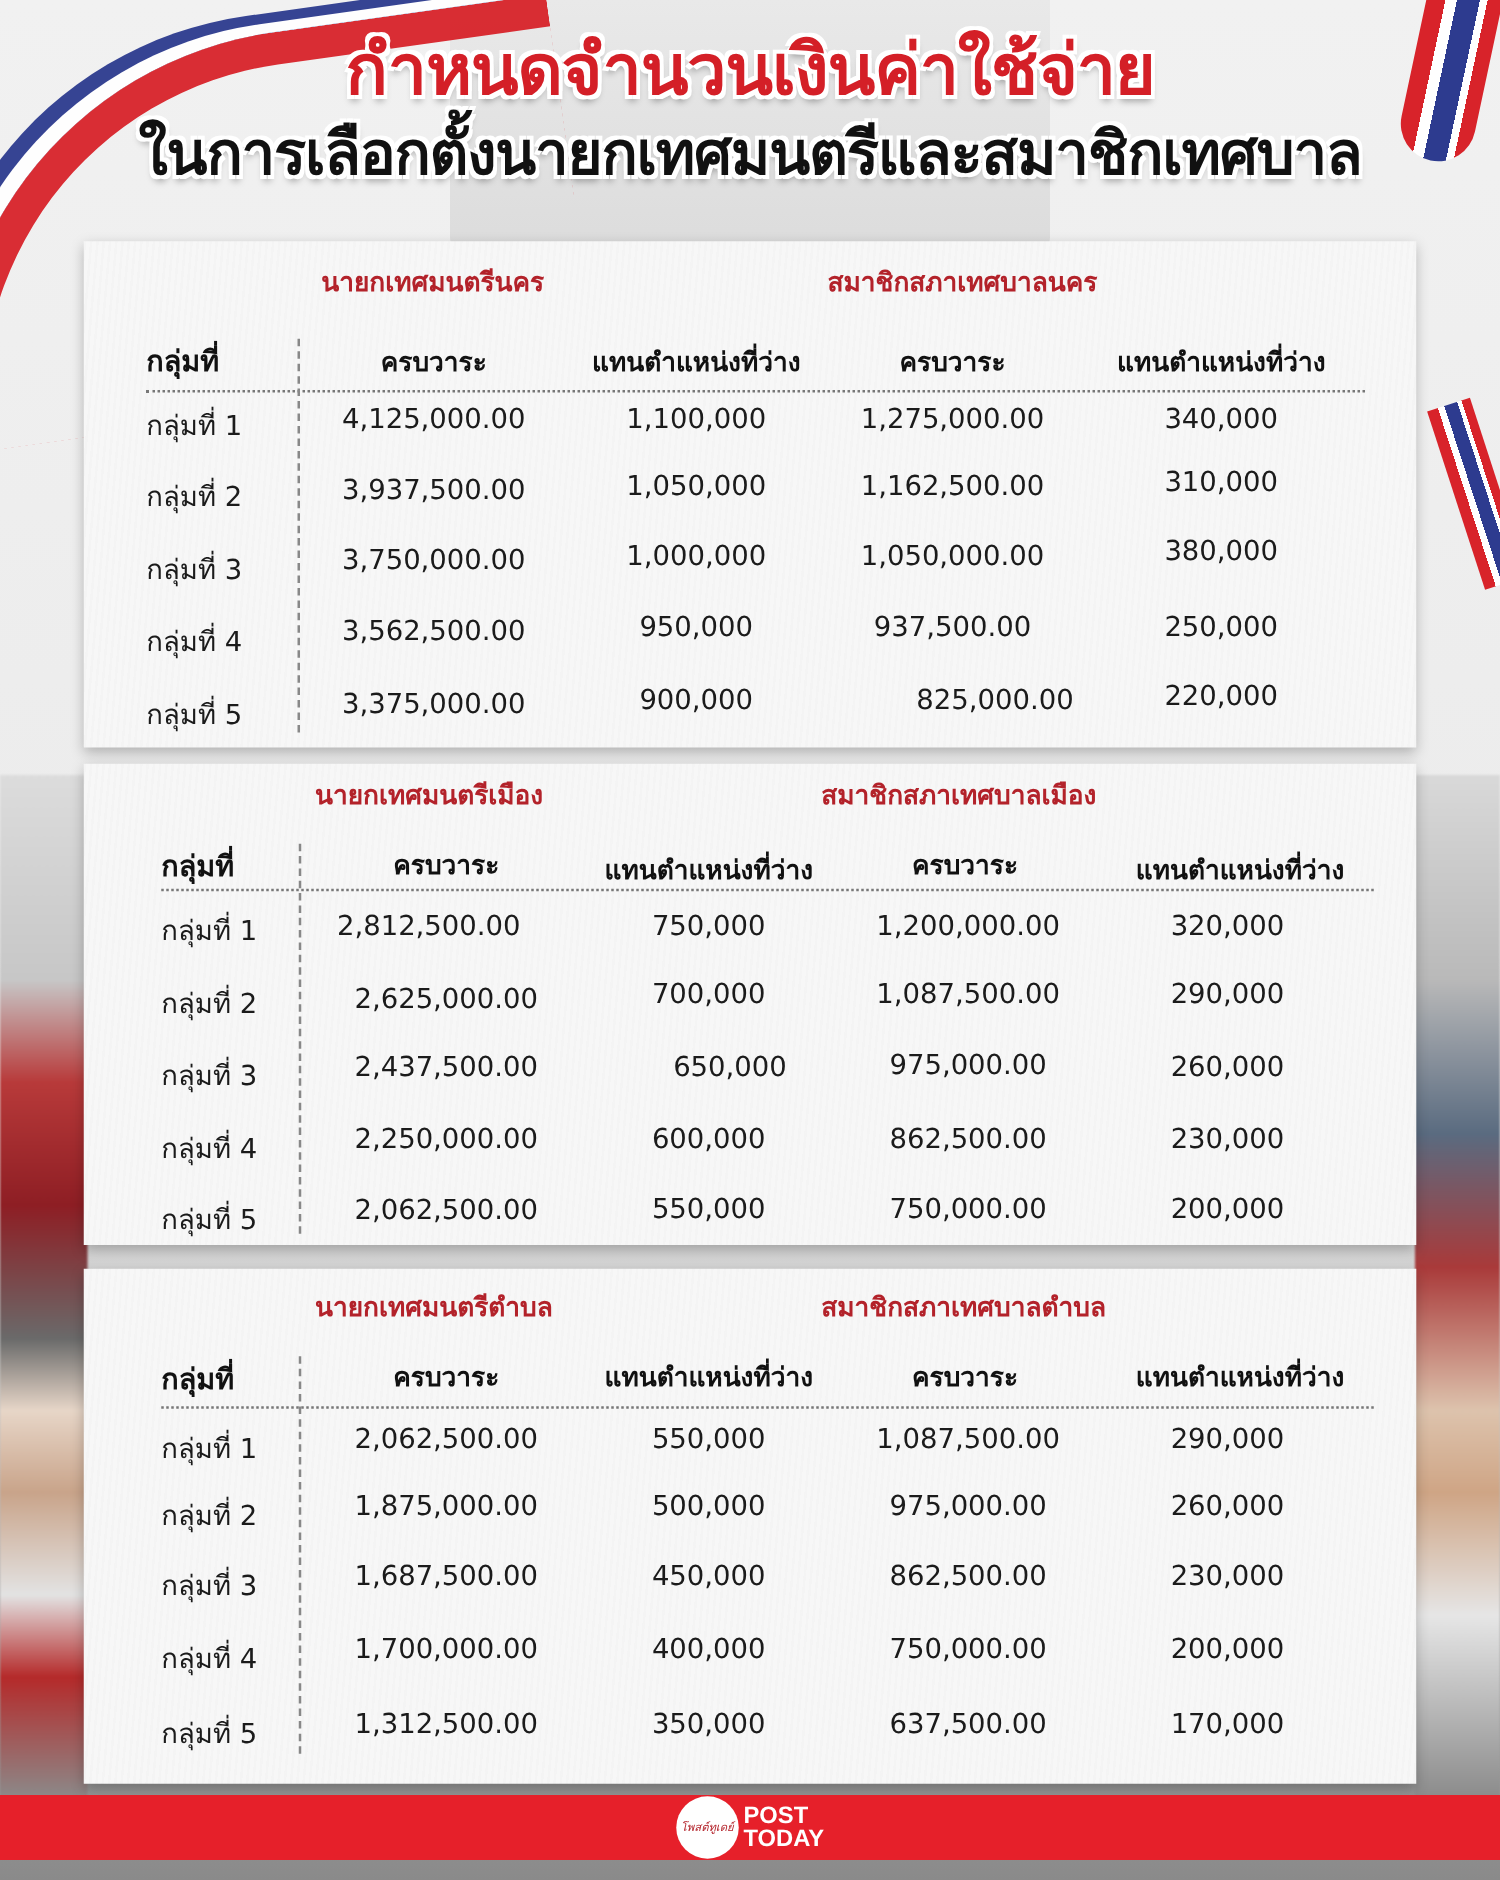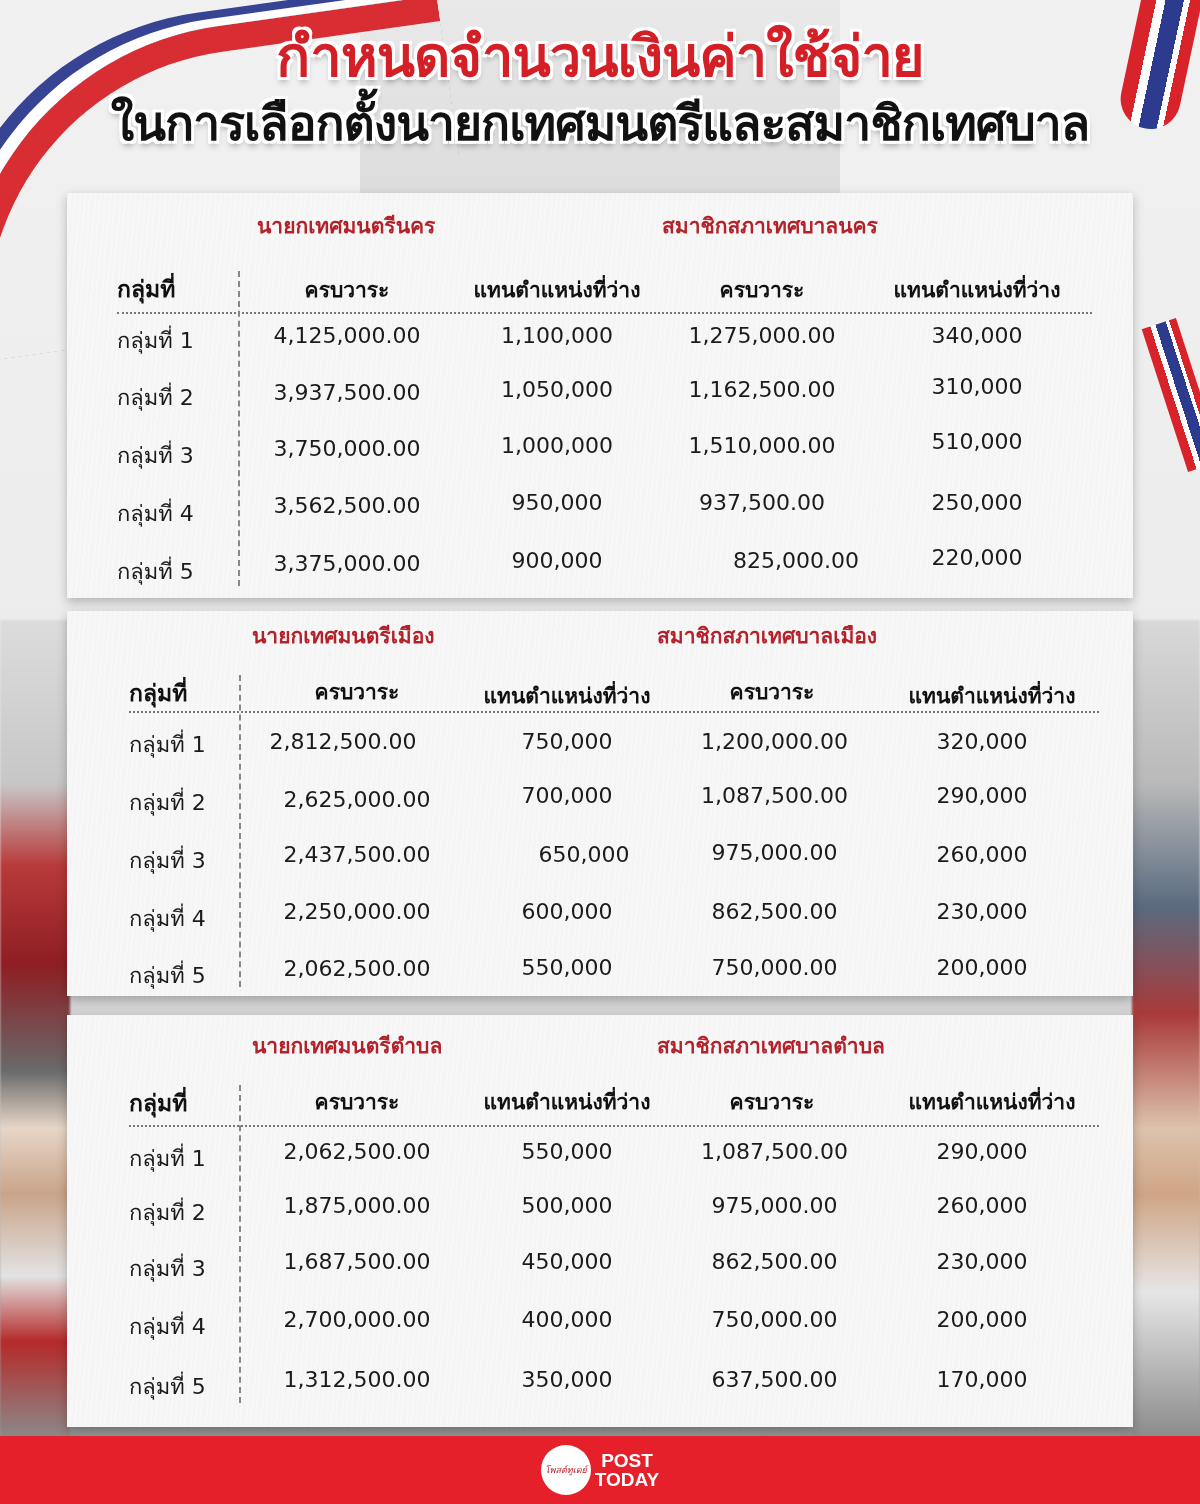--- a/index.html
+++ b/index.html
@@ -78,23 +78,23 @@
   }
   .col-head { position: absolute; font-weight: bold; font-size: 21px; color: #111; white-space: nowrap; text-align: center; }
   .col-head.group { text-align: left; font-size: 23px; }
   .dash-h { position: absolute; height: 0; border-top: 2px dotted #777; }
   .dash-v { position: absolute; width: 0; border-left: 2px dashed #888; }
   .cell { position: absolute; font-size: 22px; color: #1b1b1b; white-space: nowrap; text-align: center; }
   .cell.group { text-align: left; }
 
   
   .footer {
-    position: absolute; left: 0; top: 1436px; width: 1200px; height: 68px;
+    position: absolute; left: 0; top: 1436px; width: 1200px; height: 52px;
     background: #e6202a; z-index: 4;
-    display: flex; align-items: center; justify-content: center; gap: 4px; text-align: center;
+    display: flex; align-items: center; justify-content: center; gap: 4px;
   }
   .logo-circle {
     width: 50px; height: 50px; border-radius: 50%; background: #fff;
     display: flex; align-items: center; justify-content: center;
     font-family: "DejaVu Serif", serif; font-style: italic; font-size: 11px; color: #b3222a;
   }
   .logo-text { color: #fff; font-weight: bold; font-size: 19px; line-height: 19px; font-family: "Liberation Sans", sans-serif; }
 </style>
 </head>
 <body>
@@ -134,22 +134,22 @@
     <div class="cell group" style="left:50px; top:187px;">กลุ่มที่ 2</div>
     <div class="cell" style="left:195px; width:170px; top:187px;">3,937,500.00</div>
     <div class="cell" style="left:390px; width:200px; top:184px;">1,050,000</div>
     <div class="cell" style="left:605px; width:180px; top:184px;">1,162,500.00</div>
     <div class="cell" style="left:810px; width:200px; top:181px;">310,000</div>
   </div>
   <div>
     <div class="cell group" style="left:50px; top:245px;">กลุ่มที่ 3</div>
     <div class="cell" style="left:195px; width:170px; top:243px;">3,750,000.00</div>
     <div class="cell" style="left:390px; width:200px; top:240px;">1,000,000</div>
-    <div class="cell" style="left:605px; width:180px; top:240px;">1,510,000.00</div>
-    <div class="cell" style="left:810px; width:200px; top:236px;">510,000</div>
+    <div class="cell" style="left:605px; width:180px; top:240px;">1,050,000.00</div>
+    <div class="cell" style="left:810px; width:200px; top:236px;">380,000</div>
   </div>
   <div>
     <div class="cell group" style="left:50px; top:303px;">กลุ่มที่ 4</div>
     <div class="cell" style="left:195px; width:170px; top:300px;">3,562,500.00</div>
     <div class="cell" style="left:390px; width:200px; top:297px;">950,000</div>
     <div class="cell" style="left:605px; width:180px; top:297px;">937,500.00</div>
     <div class="cell" style="left:810px; width:200px; top:297px;">250,000</div>
   </div>
   <div>
     <div class="cell group" style="left:50px; top:361px;">กลุ่มที่ 5</div>
@@ -237,21 +237,21 @@
   </div>
   <div>
     <div class="cell group" style="left:62px; top:236px;">กลุ่มที่ 3</div>
     <div class="cell" style="left:205px; width:170px; top:234px;">1,687,500.00</div>
     <div class="cell" style="left:400px; width:200px; top:234px;">450,000</div>
     <div class="cell" style="left:615px; width:185px; top:234px;">862,500.00</div>
     <div class="cell" style="left:815px; width:200px; top:234px;">230,000</div>
   </div>
   <div>
     <div class="cell group" style="left:62px; top:294px;">กลุ่มที่ 4</div>
-    <div class="cell" style="left:205px; width:170px; top:292px;">2,700,000.00</div>
+    <div class="cell" style="left:205px; width:170px; top:292px;">1,700,000.00</div>
     <div class="cell" style="left:400px; width:200px; top:292px;">400,000</div>
     <div class="cell" style="left:615px; width:185px; top:292px;">750,000.00</div>
     <div class="cell" style="left:815px; width:200px; top:292px;">200,000</div>
   </div>
   <div>
     <div class="cell group" style="left:62px; top:354px;">กลุ่มที่ 5</div>
     <div class="cell" style="left:205px; width:170px; top:352px;">1,312,500.00</div>
     <div class="cell" style="left:400px; width:200px; top:352px;">350,000</div>
     <div class="cell" style="left:615px; width:185px; top:352px;">637,500.00</div>
     <div class="cell" style="left:815px; width:200px; top:352px;">170,000</div>

